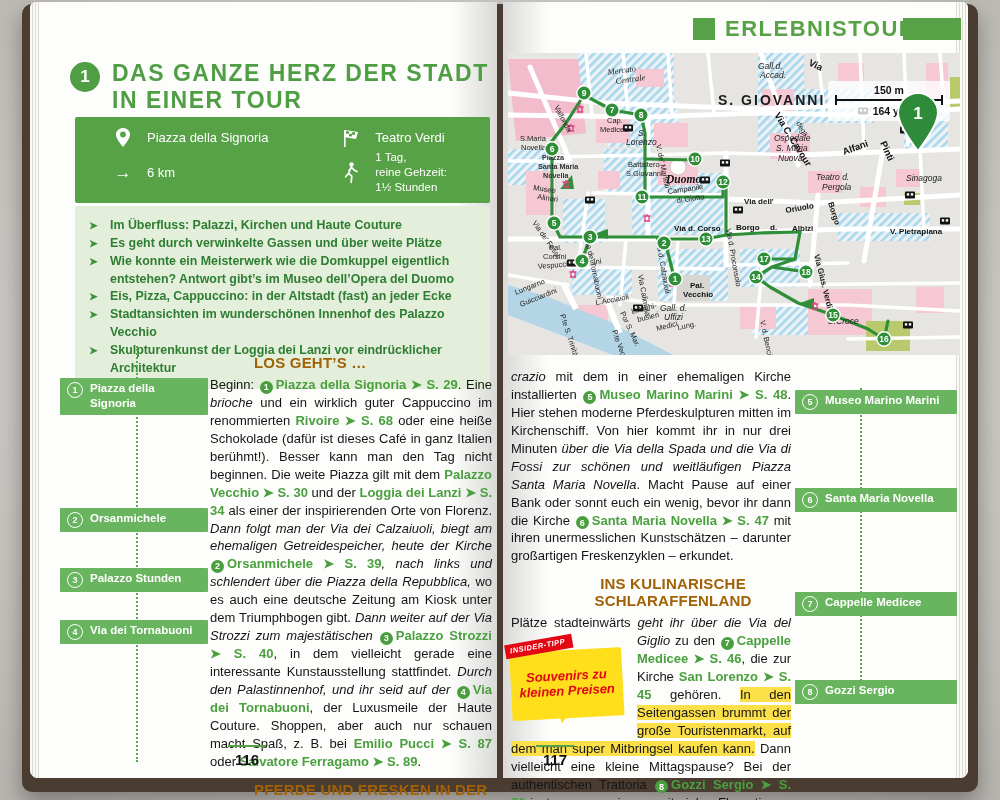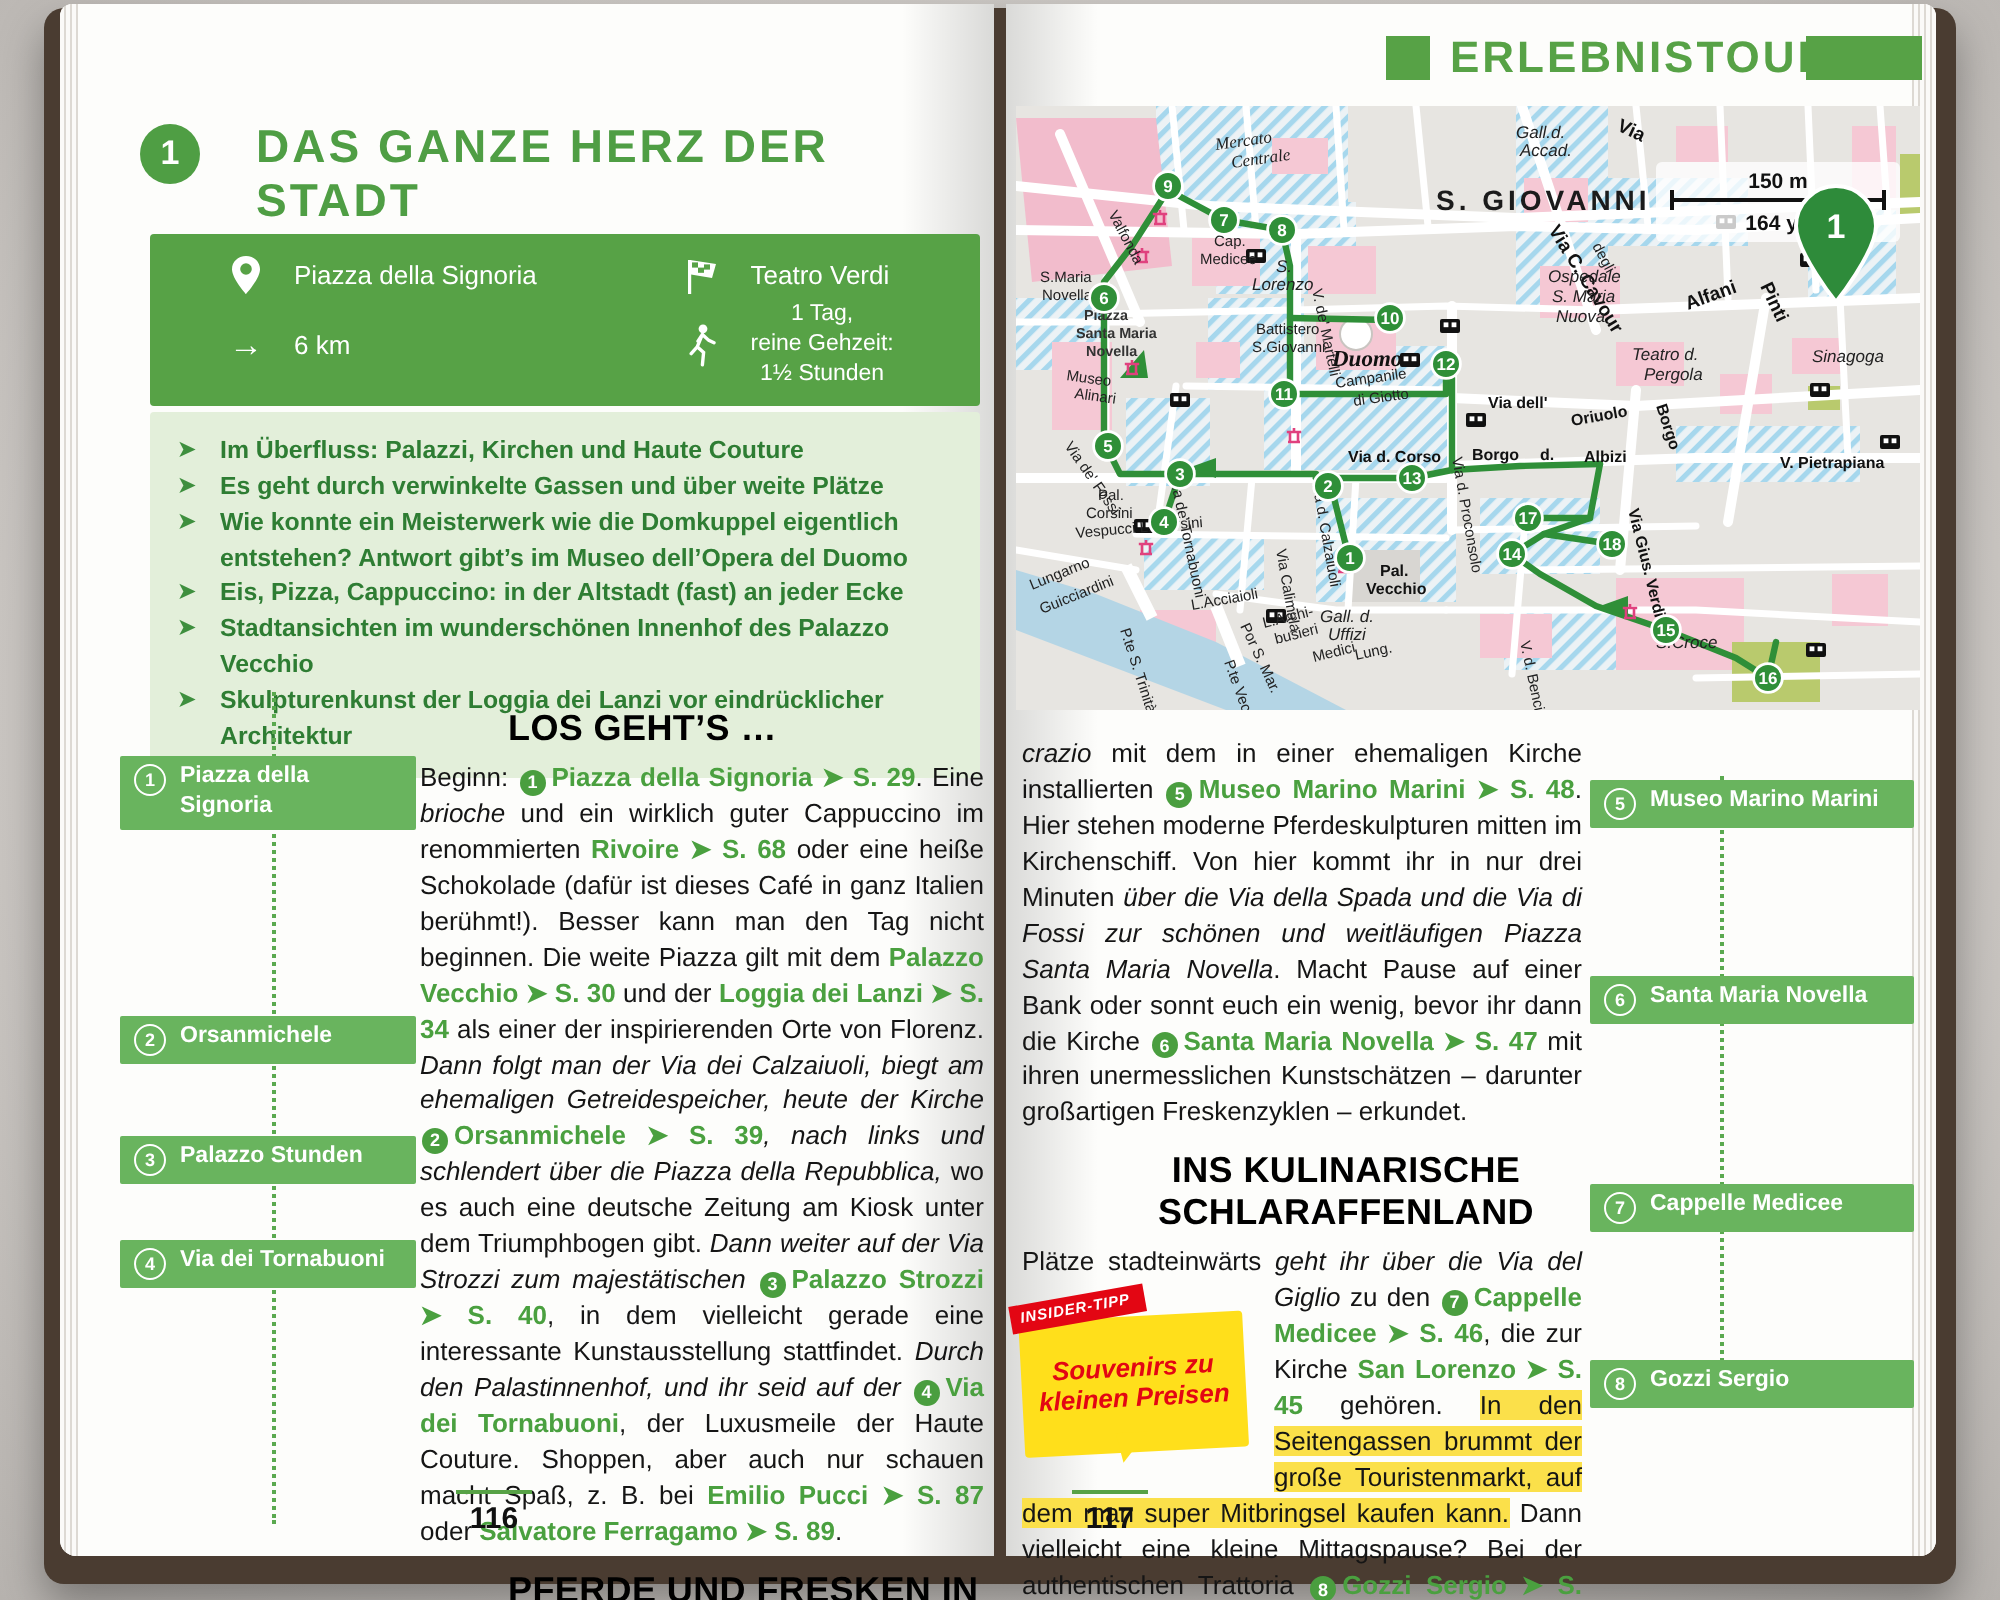--- a/index.html
+++ b/index.html
@@ -10,36 +10,36 @@
   .page-left{left:30px;width:467px;border-radius:6px 0 0 8px;}
   .page-right{left:503px;width:465px;border-radius:0 6px 8px 0;}
   .edgeL{position:absolute;left:0;top:0;bottom:0;width:9px;border-radius:6px 0 0 8px;background:repeating-linear-gradient(90deg,#fbfaf8 0 2px,#ddd9d3 2px 3px);}
   .edgeR{position:absolute;right:0;top:0;bottom:0;width:12px;border-radius:0 6px 8px 0;background:repeating-linear-gradient(90deg,#ddd9d3 0 1px,#fbfaf8 1px 3px);}
   .spineShadeL{position:absolute;right:0;top:0;bottom:0;width:46px;background:linear-gradient(90deg,rgba(0,0,0,0),rgba(0,0,0,.14));}
   .spineShadeR{position:absolute;left:0;top:0;bottom:0;width:46px;background:linear-gradient(270deg,rgba(0,0,0,0),rgba(0,0,0,.14));}
 
   
   .title-row{position:absolute;left:40px;top:58px;display:flex;gap:12px;align-items:flex-start;}
   .tour-circle{width:30px;height:30px;border-radius:50%;background:#4f9e44;color:#fff;font-weight:bold;font-size:17px;display:flex;align-items:center;justify-content:center;margin-top:2px;flex:0 0 auto;}
-  .tour-title{color:#4f9e44;font-size:23px;font-weight:800;letter-spacing:1.5px;line-height:1.18;margin-left:16px;}
+  .tour-title{color:#4f9e44;font-size:23px;font-weight:800;letter-spacing:1.5px;line-height:1.18;}
   .info-box{position:absolute;left:45px;top:115px;width:415px;height:86px;background:#57a246;border-radius:2px;color:#fff;display:grid;grid-template-columns:55% 45%;grid-template-rows:1fr 1fr;padding:8px 0 8px 0;box-sizing:border-box;}
   .info-cell{display:flex;align-items:center;gap:14px;padding-left:38px;}
   .info-cell .txt{font-size:13px;}
-  .info-cell .multi{font-size:11.5px;line-height:1.3;text-align:center;}
+  .info-cell .multi{font-size:11.5px;line-height:1.3;}
   .ic{width:20px;display:flex;justify-content:center;flex:0 0 auto;}
   .arrow-glyph{font-size:17px;font-weight:bold;}
   .hl-box{position:absolute;left:45px;top:204px;width:415px;box-sizing:border-box;background:#e3efda;padding:11px 14px 11px 14px;border-radius:2px;}
   .hl-item{display:flex;gap:9px;font-size:12.4px;line-height:1.44;color:#2e7d33;font-weight:600;}
   .hl-item .arr{color:#3e8f3e;font-size:10.5px;padding-top:1px;flex:0 0 12px;}
   .dotline{position:absolute;width:0;border-left:2px dotted #5aa94f;}
   .marker{position:absolute;background:#69b45e;color:#fff;display:flex;gap:7px;align-items:flex-start;padding:3px 6px 4px 7px;box-sizing:border-box;border-radius:1px;}
   .marker .num{width:14px;height:14px;border:1.5px solid #fff;border-radius:50%;font-size:9px;font-weight:bold;display:flex;align-items:center;justify-content:center;flex:0 0 auto;margin-top:1px;}
   .marker .lbl{font-size:11.5px;font-weight:bold;line-height:1.3;}
   .bodycol{position:absolute;}
-  .sec-h{color:#000000;font-size:18px;font-weight:800;letter-spacing:.2px;margin:0 0 5px 0;padding-left:44px;}
+  .sec-h{color:#a16207;font-size:15px;font-weight:800;letter-spacing:.2px;margin:0 0 5px 0;padding-left:44px;}
   .para{font-size:13px;line-height:1.38;color:#151515;text-align:justify;margin:0 0 10px 0;}
   .sg-it{font-style:italic;}
   .sg-lk{color:#4aa03f;font-weight:bold;}
   .sg-hl{background:#fbe04a;}
   .in-c{display:inline-flex;width:13px;height:13px;border-radius:50%;background:#4a9e3f;color:#fff;font-size:9px;font-weight:bold;align-items:center;justify-content:center;margin:0 3px 0 1px;vertical-align:-1px;}
   .pagenum{position:absolute;bottom:10px;text-align:center;}
   .pagenum .rule{width:38px;height:2.5px;background:#57a246;margin:0 auto 4px auto;}
   .pagenum .no{font-size:15px;font-weight:bold;color:#111;}
 
   

